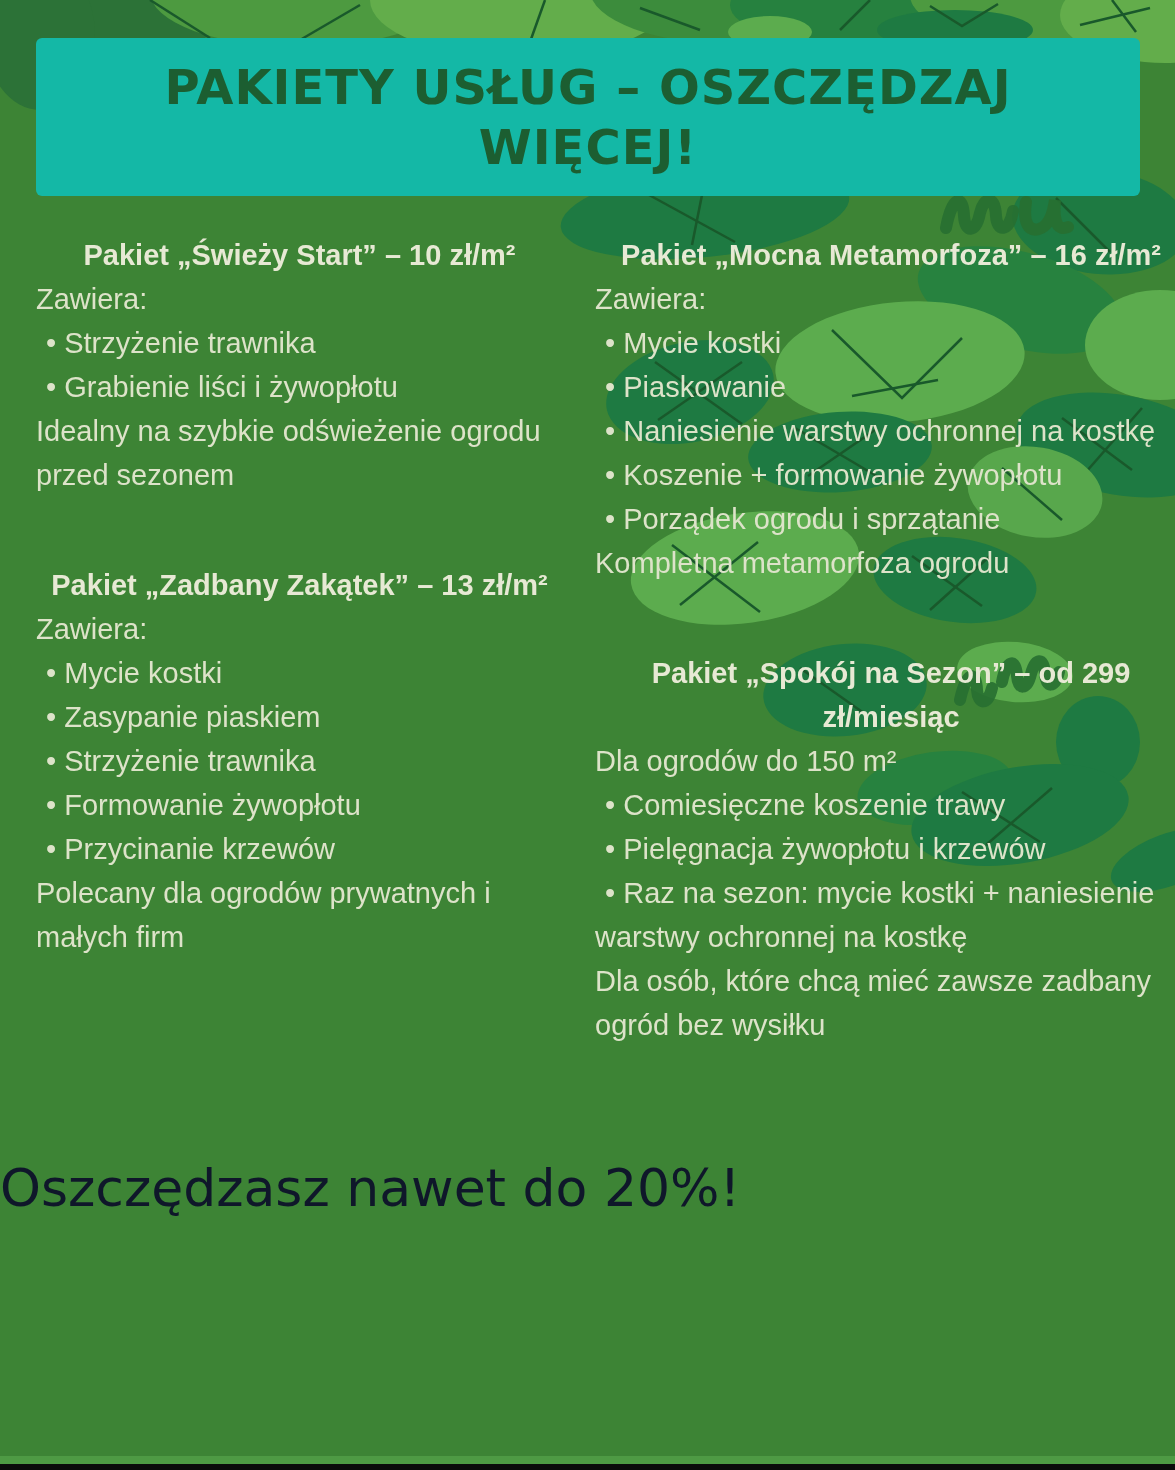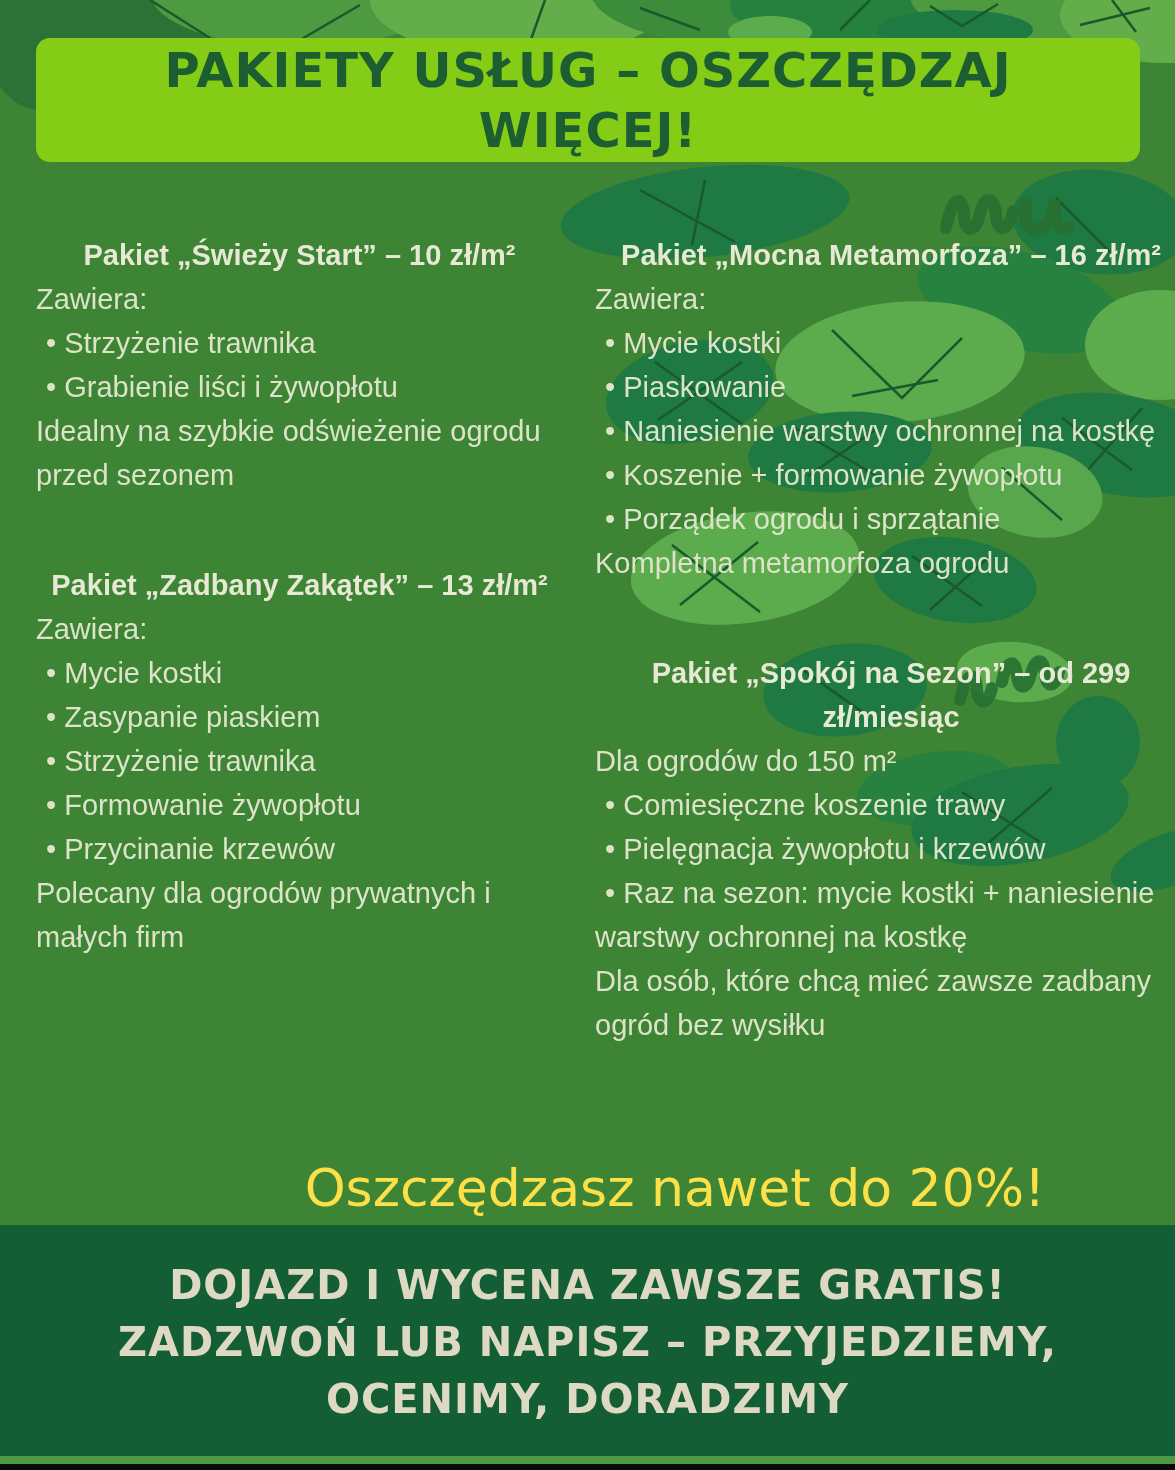--- a/index.html
+++ b/index.html
@@ -2,41 +2,41 @@
 <html lang="pl"><head>
 <meta charset="utf-8">
 <style>
   html,body{margin:0;padding:0;background:#222;}
   .poster{
     position:relative;width:1175px;height:1470px;overflow:hidden;
     background:#3d8435;font-family:"Liberation Sans",sans-serif;
   }
   .bg{position:absolute;left:0;top:0;}
   .card{
-    position:absolute;left:36px;top:38px;width:1104px;height:124px;
-    background:#84cc16;border-radius:14px;
+    position:absolute;left:36px;top:38px;width:1104px;height:158px;
+    background:#14b8a6;border-radius:6px;
     display:flex;flex-direction:column;align-items:center;justify-content:center;
   }
   .h-line{
     font-family:"DejaVu Sans",sans-serif;font-weight:800;font-size:48px;
     line-height:60px;color:#1c5e31;letter-spacing:1px;white-space:nowrap;
   }
   .col{position:absolute;top:233px;color:#dde3c9;font-size:29px;line-height:44px;}
   .col-left{left:36px;width:527px;}
   .col-right{left:595px;width:592px;}
   .pkg{margin:0;}
   .pkg + .pkg{margin-top:66px;}
   .pkg-title{font-weight:bold;font-size:29px;line-height:44px;margin:0;color:#e7e9d4;text-align:center;}
   .pkg-line{margin:0;}
   .pkg-item{text-indent:10px;}
   .pkg-item::before{content:"\2022\00a0";}
   .savings{
-    position:absolute;left:0;top:1160px;width:1045px;text-align:right;
+    position:absolute;left:0;top:1160px;width:1045px;text-align:left;
     font-family:"DejaVu Sans",sans-serif;font-weight:500;font-size:52px;
-    line-height:56px;color:#fde047;
+    line-height:56px;color:#0f172a;
   }
   .footer{
     position:absolute;left:0;top:1225px;width:1175px;height:231px;
     background:#135e34;text-align:center;padding-top:32px;box-sizing:border-box;
   }
   .f-line{
     font-family:"DejaVu Sans",sans-serif;font-weight:800;font-size:40px;
     line-height:57px;color:#ded9c2;letter-spacing:1px;white-space:nowrap;
   }
   .strip-green{position:absolute;left:0;top:1456px;width:1175px;height:8px;background:#4e9a44;}
@@ -170,21 +170,16 @@
       <p class="pkg-line">Dla ogrodów do 150 m²</p>
       <div class="pkg-item">Comiesięczne koszenie trawy</div>
       <div class="pkg-item">Pielęgnacja żywopłotu i krzewów</div>
       <div class="pkg-item">Raz na sezon: mycie kostki + naniesienie warstwy ochronnej na kostkę</div>
       <p class="pkg-line pkg-note">Dla osób, które chcą mieć zawsze zadbany ogród bez wysiłku</p>
     </section>
   </div>
 
   <div class="savings">Oszczędzasz nawet do 20%!</div>
 
-  <footer class="footer">
-    <div class="f-line">DOJAZD I WYCENA ZAWSZE GRATIS!</div>
-    <div class="f-line">ZADZWOŃ LUB NAPISZ – PRZYJEDZIEMY,</div>
-    <div class="f-line">OCENIMY, DORADZIMY</div>
-  </footer>
 
   <div class="strip-green"></div>
   <div class="strip-black"></div>
 </div>
 
 </body></html>

